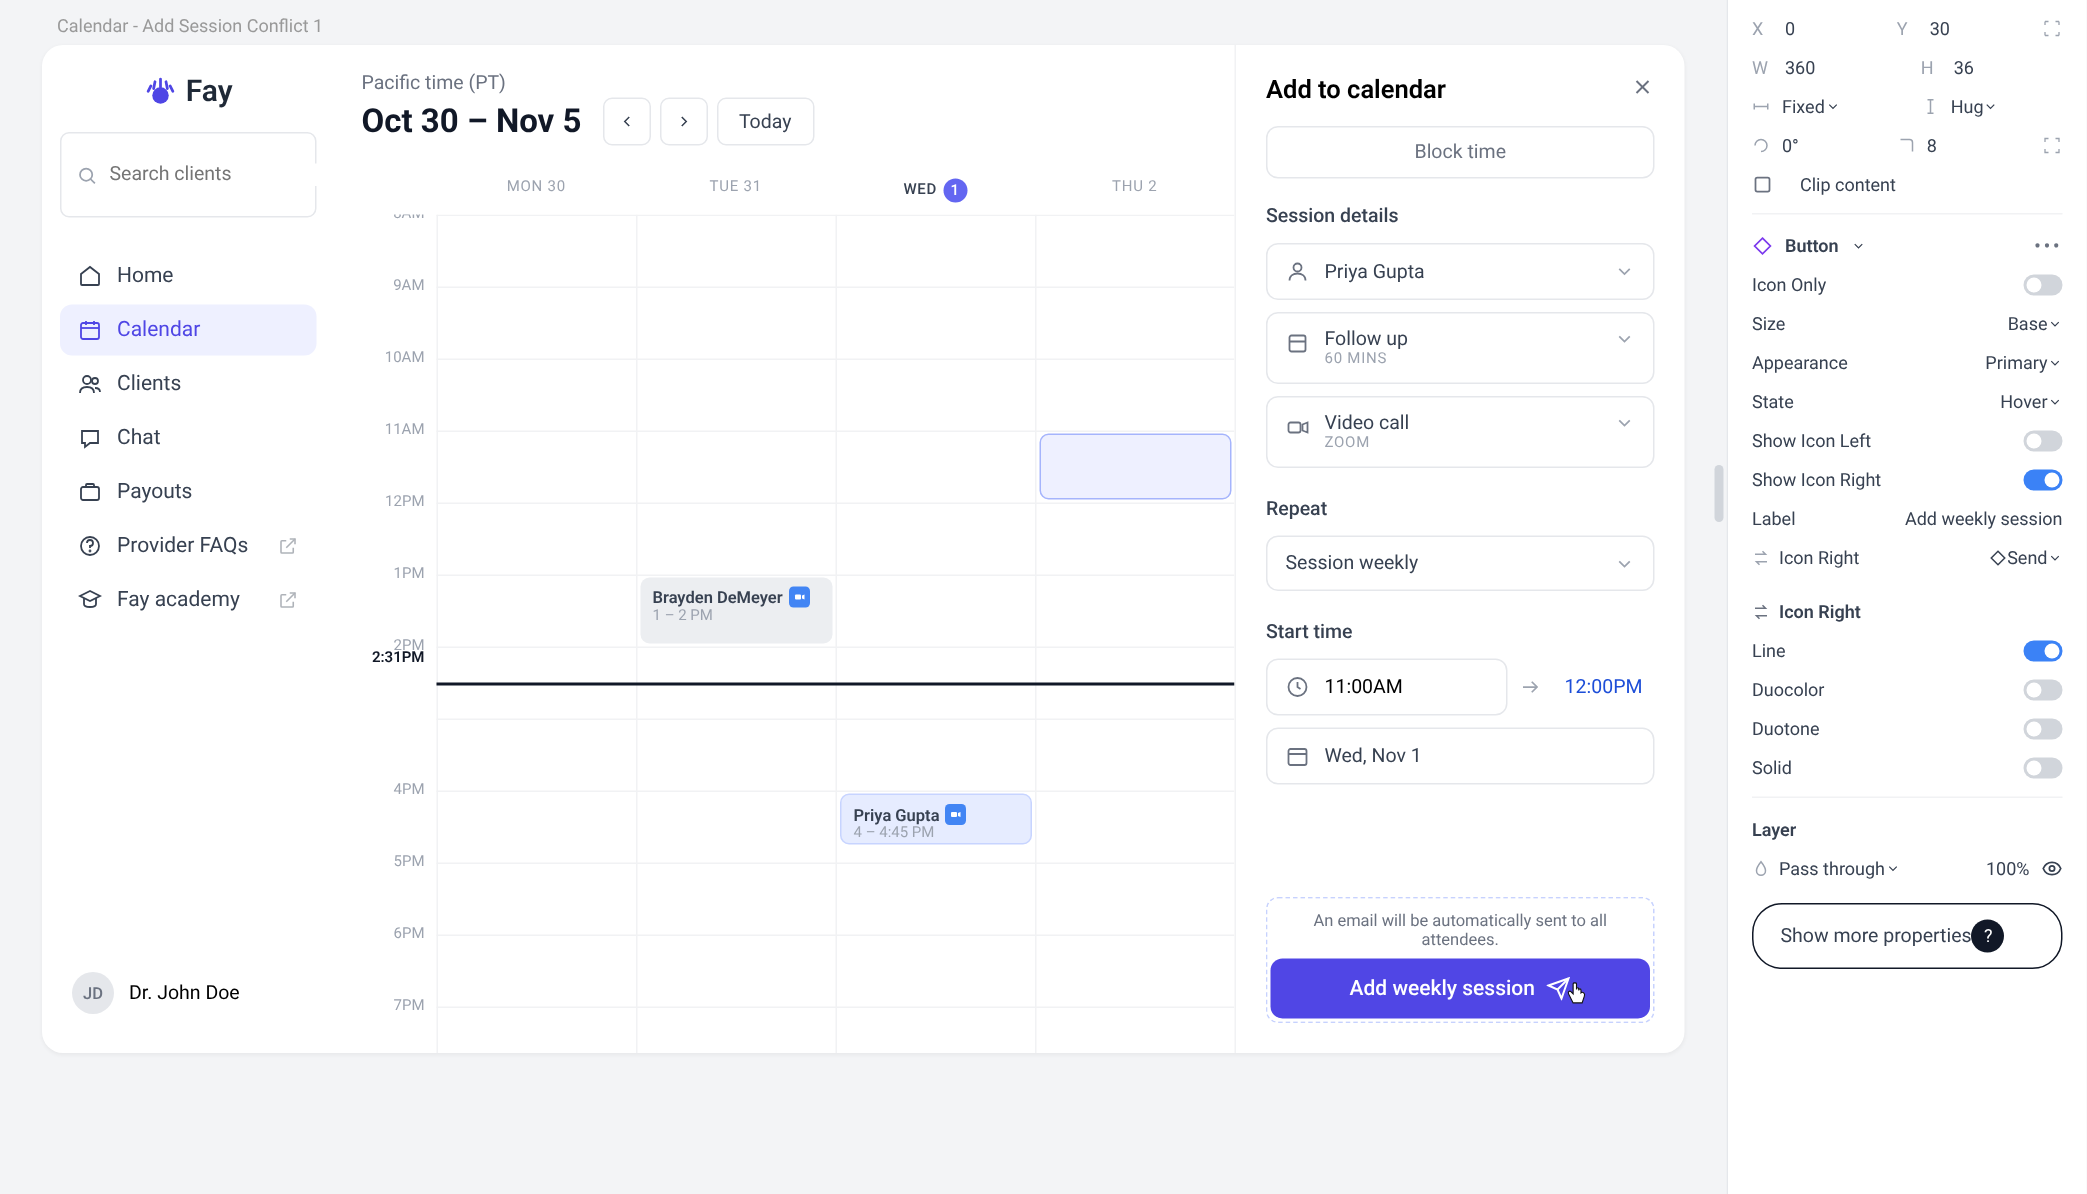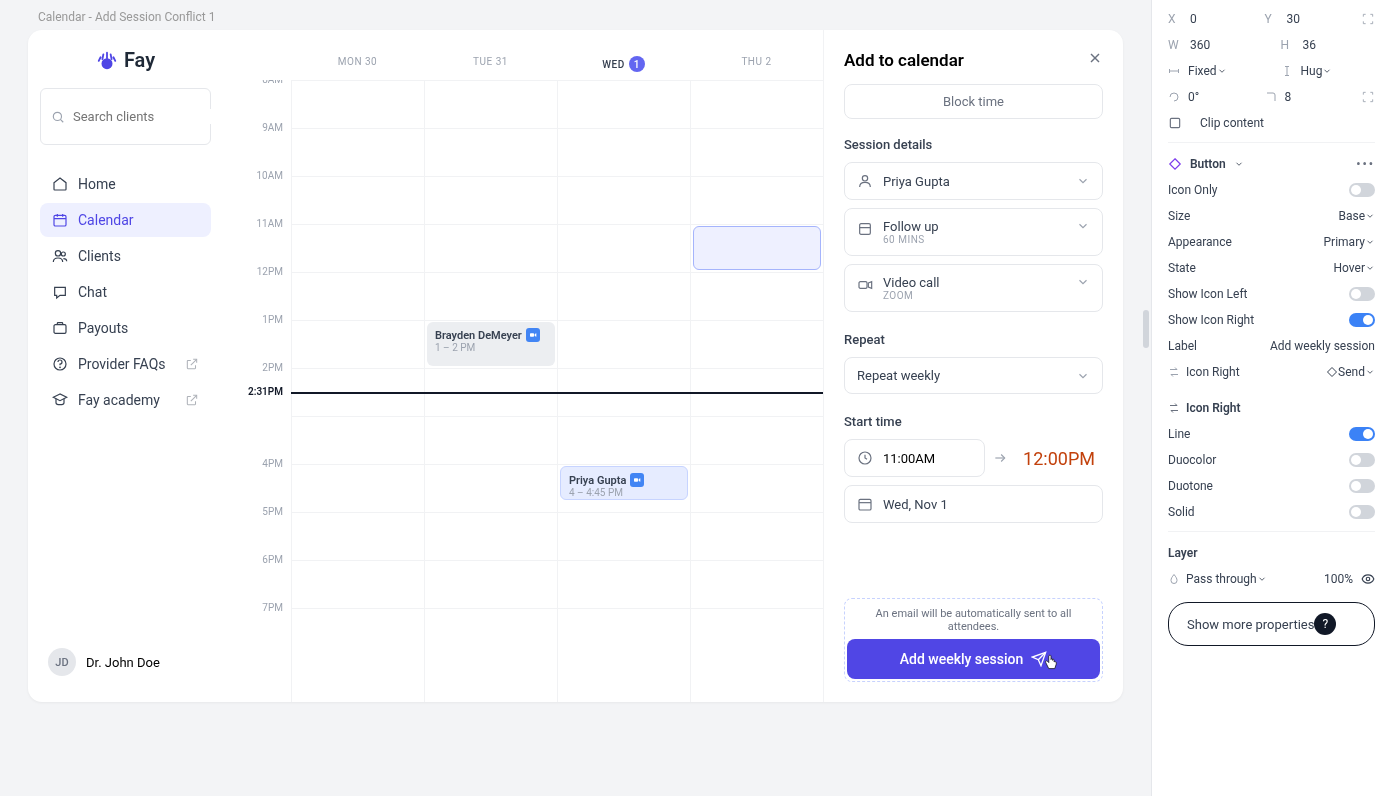--- a/index.html
+++ b/index.html
@@ -55,21 +55,21 @@
 .seg-item{flex:1;text-align:center;padding:9px;font-size:13px;cursor:pointer;color:#6b7280}
 .seg-item.active{border:1px solid #a5b4fc;border-radius:7px;margin:-1px;color:#4f46e5;font-weight:500}
 .section-label{font-size:13px;font-weight:500;color:#374151;margin-bottom:10px}
 .field{border:1px solid #e5e7eb;border-radius:8px;padding:10px 12px;display:flex;align-items:center;gap:10px;margin-bottom:8px;font-size:13px;color:#374151;cursor:pointer}
 .field.two-line{align-items:flex-start}
 .field .sub{font-size:10px;color:#9ca3af;letter-spacing:.5px}
 .chev{margin-left:auto;color:#9ca3af}
 .time-row{display:flex;align-items:center;gap:8px;margin-bottom:8px}
 .time-field{flex:1;border:1px solid #e5e7eb;border-radius:8px;padding:10px 12px;display:flex;align-items:center;gap:10px;font-size:13px}
 .arrow-mid{color:#9ca3af}
-.end-time{font-size:18px;color:#c2410c;padding:0 8px}
+.end-time{font-size:13px;color:#1d4ed8;padding:0 8px}
 .footer{margin-top:auto;border:1px dashed #c7d2fe;border-radius:8px;padding:2px}
 .email-note{font-size:11px;color:#6b7280;text-align:center;padding:6px}
 .primary-btn{width:100%;background:#5046e5;color:#fff;border:none;border-radius:8px;padding:12px;font-size:14px;font-weight:500;display:flex;align-items:center;justify-content:center;gap:8px;cursor:pointer;position:relative}
 .cursor-hand{position:absolute;right:40px;top:50%;transform:translateY(-30%)}
 .inspector{width:240px;background:#fff;border-left:1px solid #e5e7eb;padding:12px 16px;font-size:12px;color:#374151;overflow-y:auto}
 .insp-row{display:flex;align-items:center;gap:18px;margin-bottom:12px}
 .insp-half{display:flex;align-items:center;gap:8px;flex:1}
 .insp-k{color:#9ca3af;width:14px}
 .insp-v{color:#374151}
 .insp-sec{border-top:1px solid #f1f2f4;padding-top:14px;margin-top:8px}
@@ -171,20 +171,39 @@
             </svg>
         </div>
       </nav>
       <div class="user">
         <div class="avatar">JD</div>
         <span style="font-size:13px">Dr. John Doe</span>
       </div>
     </aside>
 
     <main class="main">
+      <div class="cal-head">
+        <span class="tz">Pacific time (PT)</span>
+        <div class="range-row">
+          <span class="range">Oct 30 – Nov 5</span>
+          <div class="navbtns">
+            <button class="iconbtn">
+                <svg width="12" height="12" viewBox="0 0 24 24" fill="none" stroke="currentColor" stroke-width="2">
+                  <polyline points="15 18 9 12 15 6"></polyline>
+                </svg>
+              </button>
+            <button class="iconbtn">
+                <svg width="12" height="12" viewBox="0 0 24 24" fill="none" stroke="currentColor" stroke-width="2">
+                  <polyline points="9 18 15 12 9 6"></polyline>
+                </svg>
+              </button>
+            <button class="todaybtn">Today</button>
+          </div>
+        </div>
+      </div>
       <div class="grid-head">
         <div class="day">MON 30</div>
         <div class="day">TUE 31</div>
         <div class="day today"><span>WED</span><span class="badge">1</span></div>
         <div class="day">THU 2</div>
       </div>
       <div class="grid-body">
         <div class="hours">
           <div class="hour">8AM</div>
           <div class="hour">9AM</div>
@@ -192,21 +211,21 @@
           <div class="hour">11AM</div>
           <div class="hour">12PM</div>
           <div class="hour">1PM</div>
           <div class="hour">2PM</div>
           <div class="hour" style="height:48px"></div>
           <div class="hour">4PM</div>
           <div class="hour">5PM</div>
           <div class="hour">6PM</div>
           <div class="hour">7PM</div>
         </div>
-        <div class="now-label" style="top:306px">2:31PM</div>
+        <div class="now-label" style="top:290px">2:31PM</div>
         <div class="row-line" style="top:0"></div>
           <div class="row-line" style="top:48px"></div>
           <div class="row-line" style="top:96px"></div>
           <div class="row-line" style="top:144px"></div>
           <div class="row-line" style="top:192px"></div>
           <div class="row-line" style="top:240px"></div>
           <div class="row-line" style="top:288px"></div>
           <div class="row-line" style="top:336px"></div>
           <div class="row-line" style="top:384px"></div>
           <div class="row-line" style="top:432px"></div>
@@ -288,21 +307,21 @@
             <div>Video call</div>
             <div class="sub">ZOOM</div>
           </div>
         <svg class="chev" width="14" height="14" viewBox="0 0 24 24" fill="none" stroke="currentColor" stroke-width="2">
             <polyline points="6 9 12 15 18 9"></polyline>
           </svg>
       </div>
       <div style="height:12px"></div>
       <div class="section-label">Repeat</div>
       <div class="field">
-        <span>Repeat weekly</span>
+        <span>Session weekly</span>
         <svg class="chev" width="14" height="14" viewBox="0 0 24 24" fill="none" stroke="currentColor" stroke-width="2">
             <polyline points="6 9 12 15 18 9"></polyline>
           </svg>
       </div>
       <div style="height:12px"></div>
       <div class="section-label">Start time</div>
       <div class="time-row">
         <div class="time-field">
           <svg width="16" height="16" viewBox="0 0 24 24" fill="none" stroke="#6b7280" stroke-width="1.8">
               <circle cx="12" cy="12" r="9"></circle>

